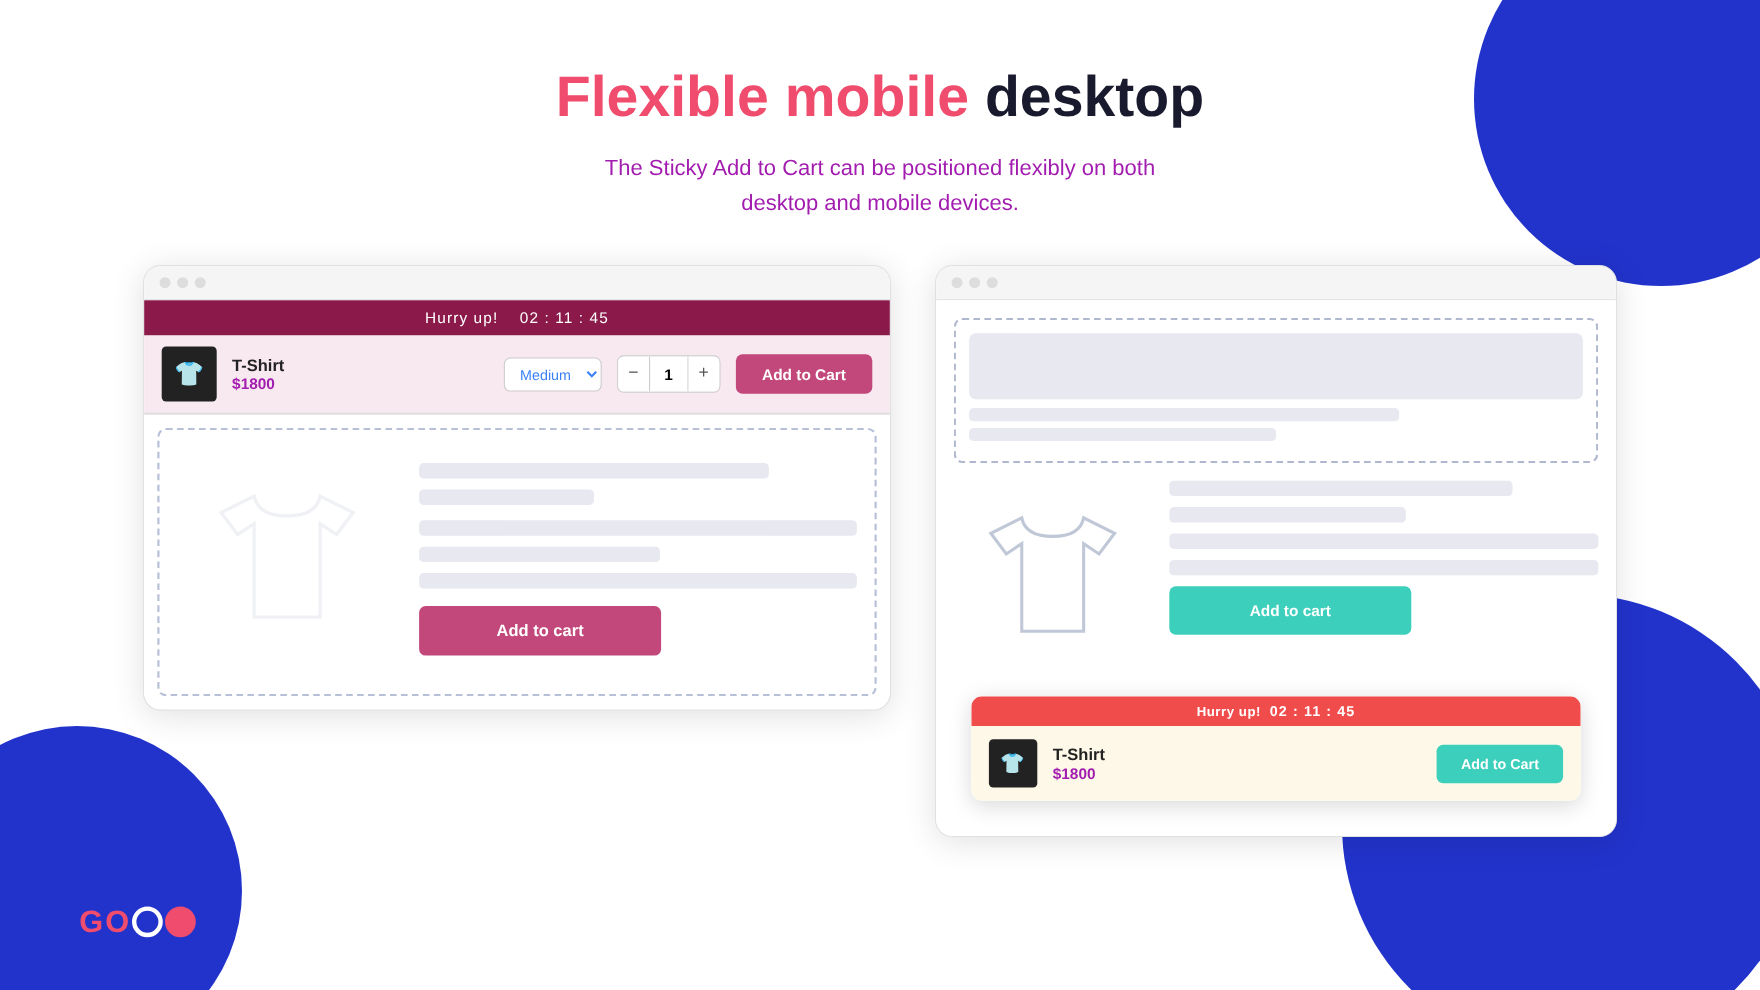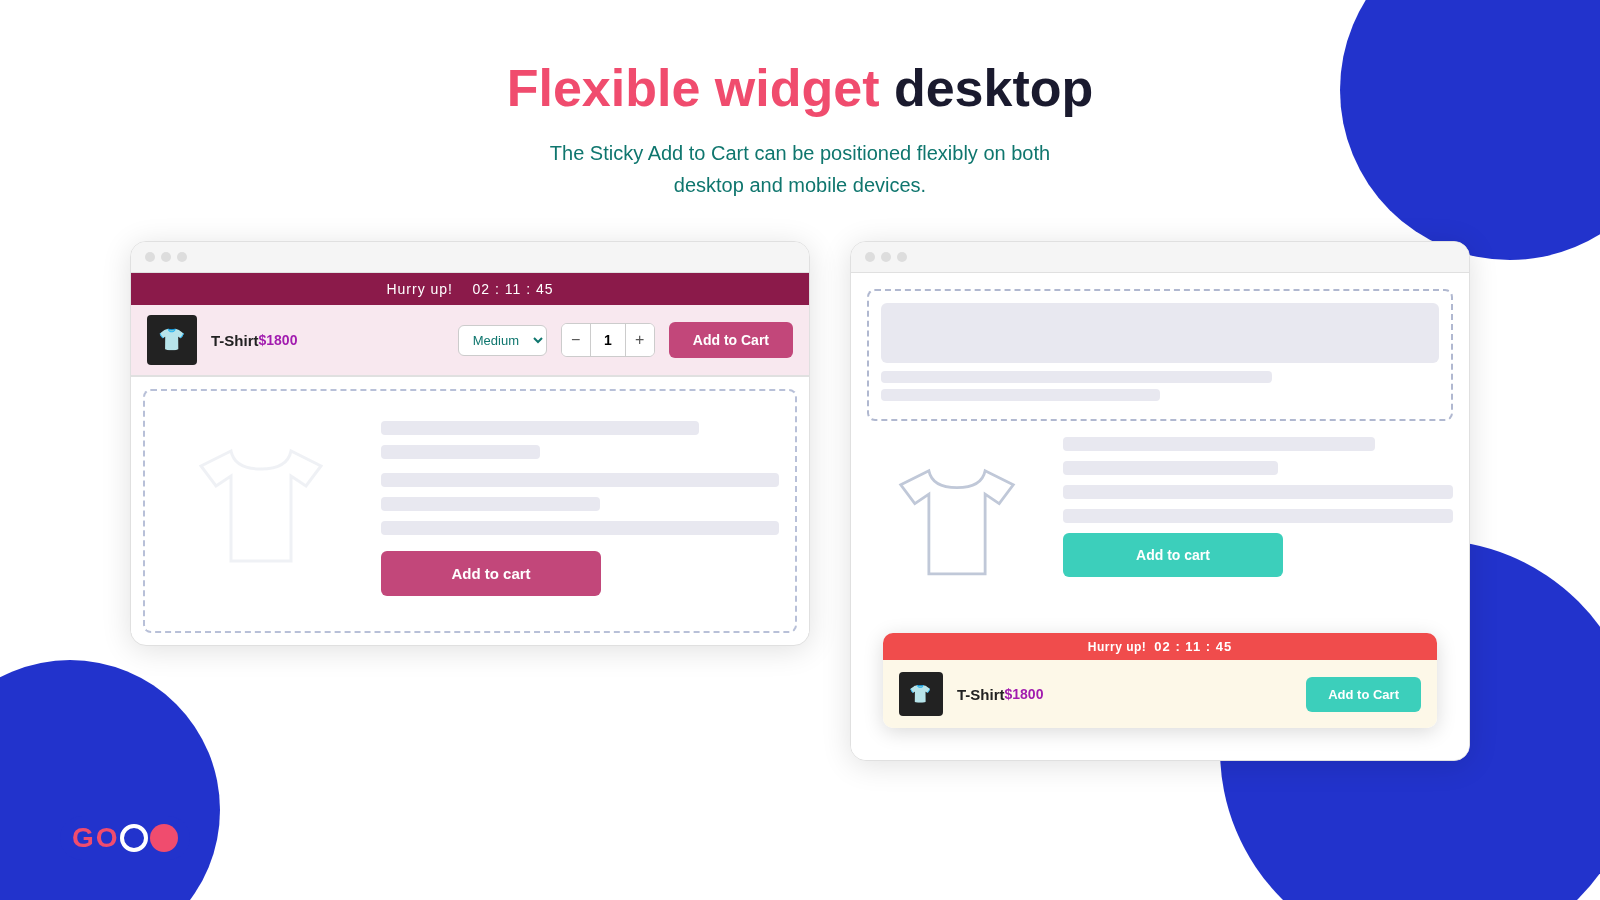--- a/index.html
+++ b/index.html
@@ -64,21 +64,21 @@
     }
     .heading-highlight {
       color: #f04c6e;
     }
     .heading-normal {
       color: #1a1a2e;
     }
 
     .subtitle {
       font-size: 20px;
-      color: #0f766e;
+      color: #a21caf;
       text-align: center;
       line-height: 1.6;
       margin-bottom: 40px;
       max-width: 680px;
     }
 
     
     .demos-container {
       display: flex;
       gap: 40px;
@@ -146,40 +146,40 @@
       border-radius: 4px;
       display: flex;
       align-items: center;
       justify-content: center;
       color: white;
       font-size: 22px;
       flex-shrink: 0;
     }
     .product-info {
       display: flex;
-      flex-direction: row;
+      flex-direction: column;
     }
     .product-name {
       font-weight: 700;
       font-size: 15px;
       color: #222;
     }
     .product-price {
       font-size: 14px;
       color: #a21caf;
       font-weight: 600;
     }
     .variant-select {
       background: #fff;
       border: 1px solid #ccc;
       border-radius: 6px;
       padding: 6px 10px;
       font-size: 13px;
       margin-left: auto;
-      color: #0f766e;
+      color: #3b82f6;
     }
     .qty-control {
       display: flex;
       align-items: center;
       gap: 0;
       border: 1px solid #ccc;
       border-radius: 6px;
       overflow: hidden;
       background: #fff;
     }
@@ -428,21 +428,21 @@
 </head>
 <body>
 
 <div class="bg-circle-top-right"></div>
 <div class="bg-circle-bottom-right"></div>
 <div class="bg-circle-bottom-left"></div>
 
 <div class="main-content">
 
   <h1 class="heading">
-    <span class="heading-highlight">Flexible widget</span>
+    <span class="heading-highlight">Flexible mobile</span>
     <span class="heading-normal"> desktop</span>
   </h1>
 
   <p class="subtitle">The Sticky Add to Cart can be positioned flexibly on both<br>desktop and mobile devices.</p>
 
   <div class="demos-container">
 
     <div class="browser-window left-demo">
       <div class="browser-toolbar">
         <div class="browser-dot"></div>

